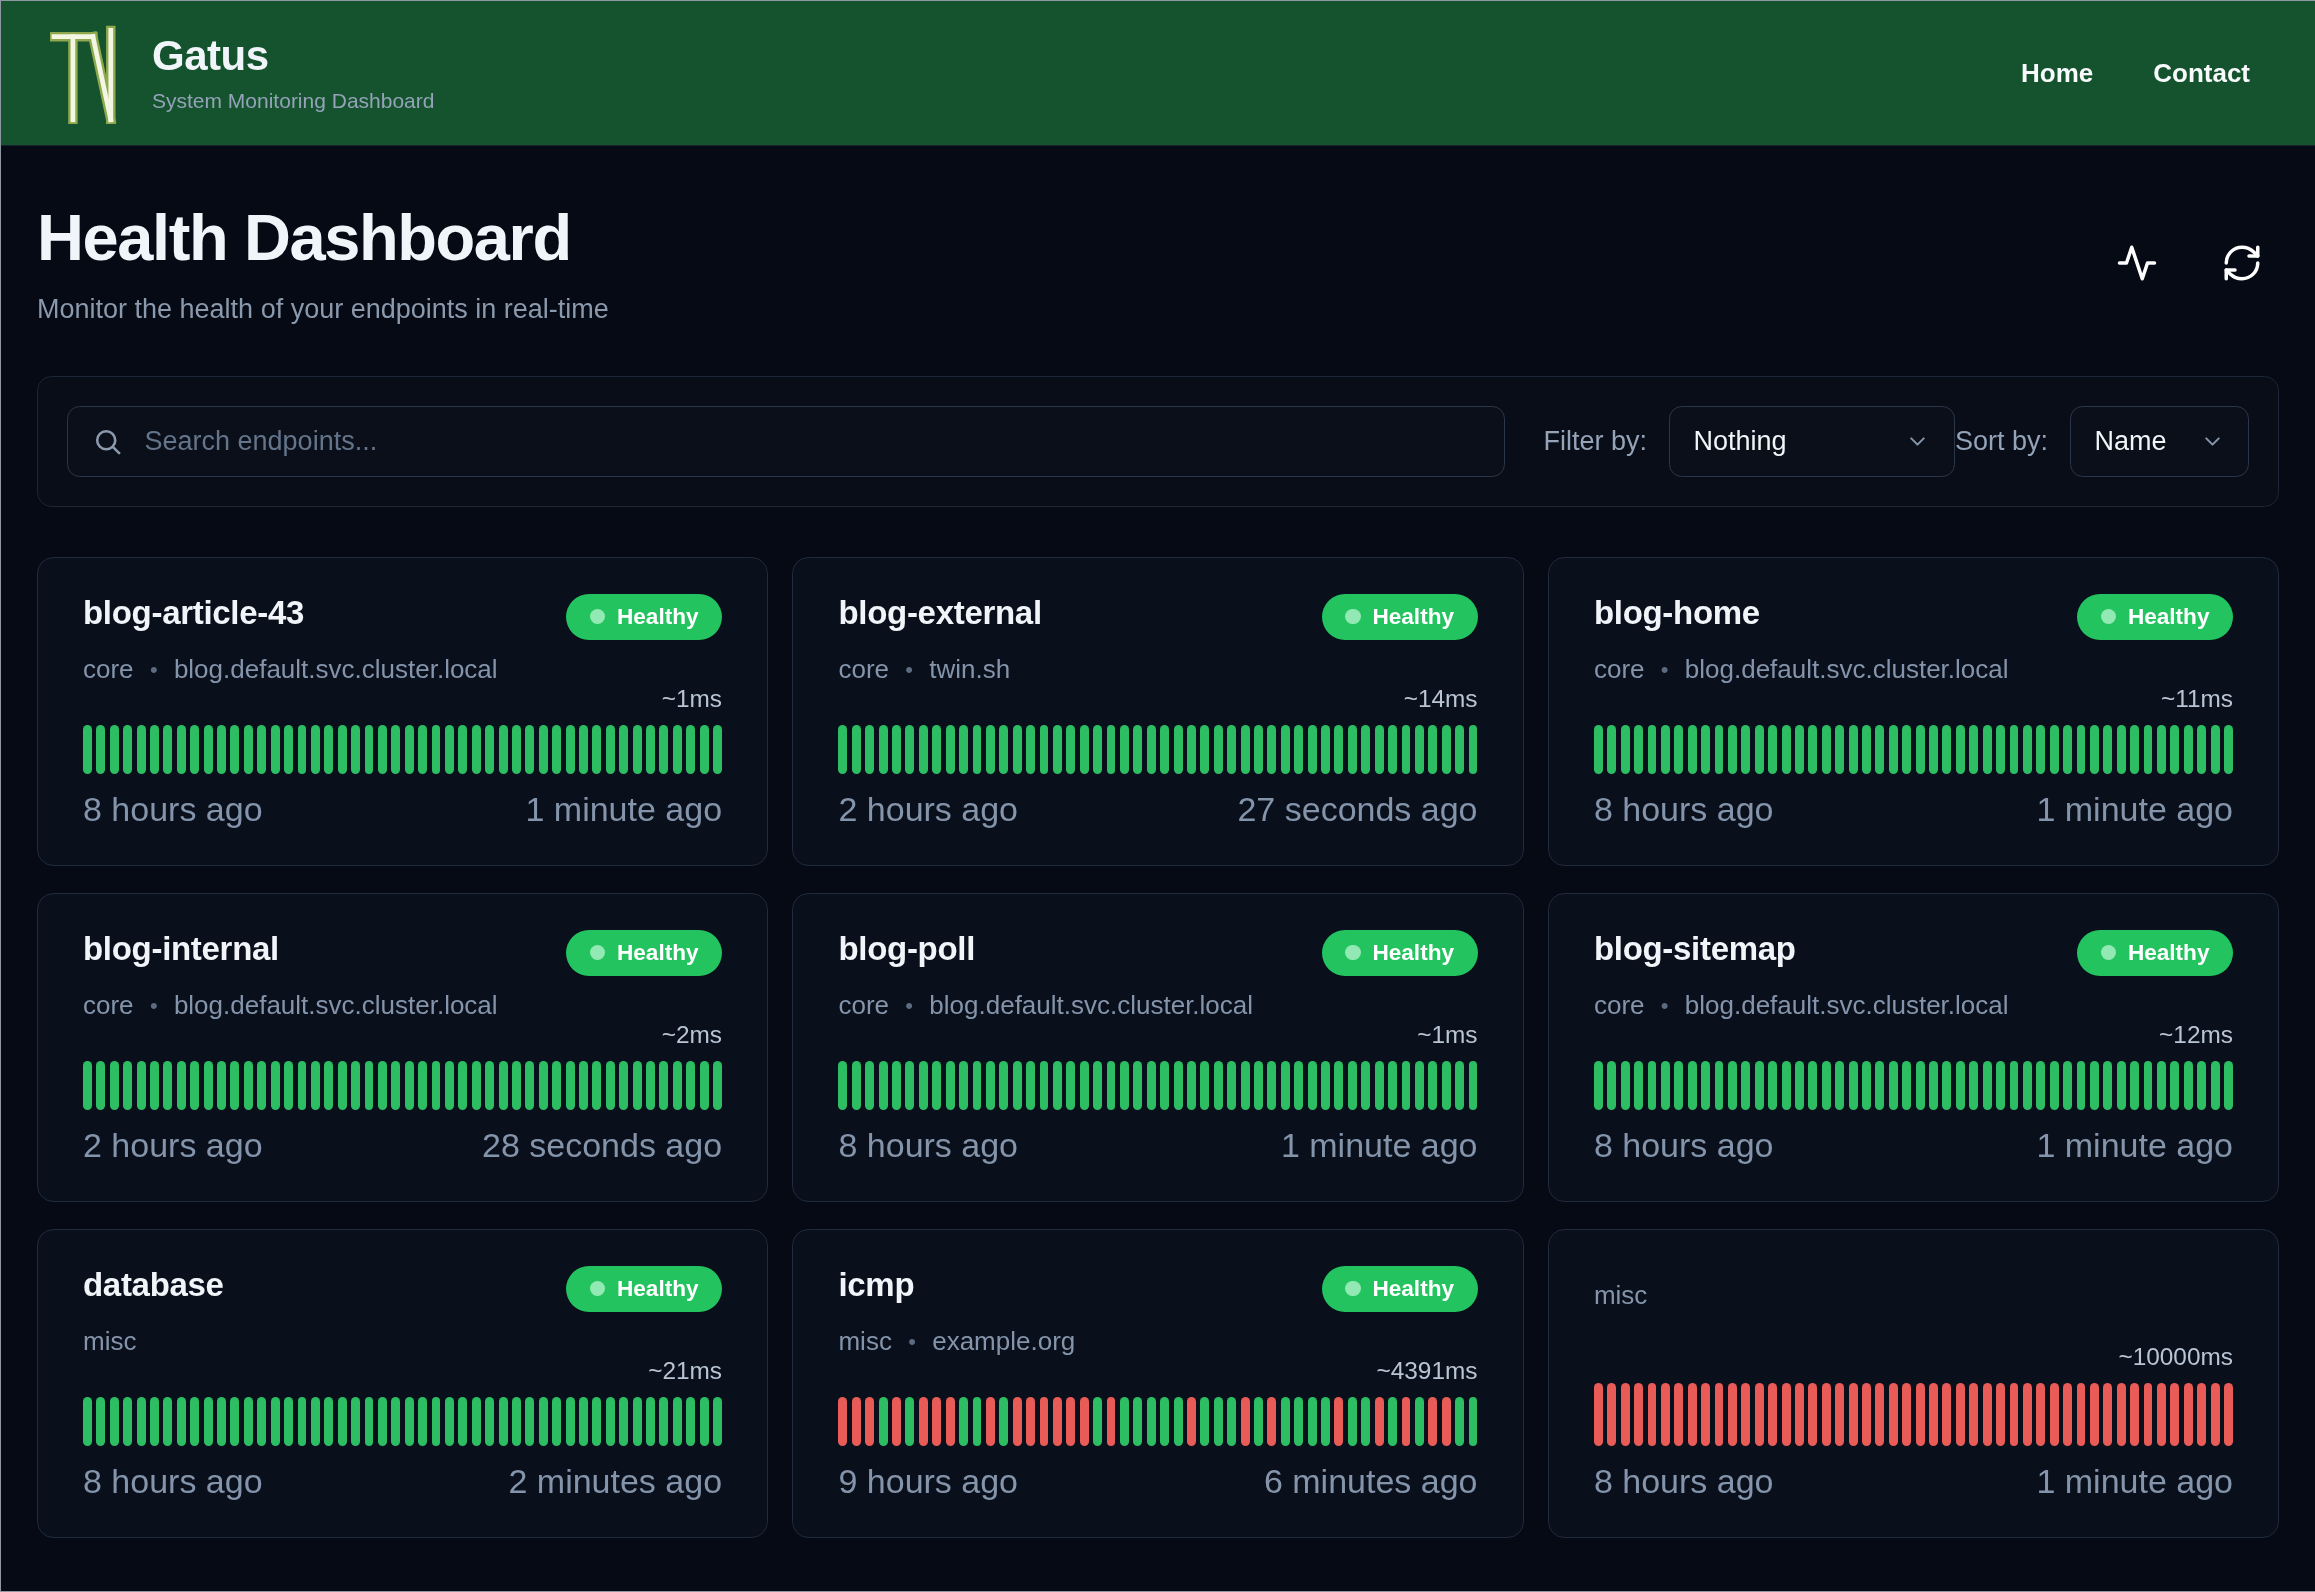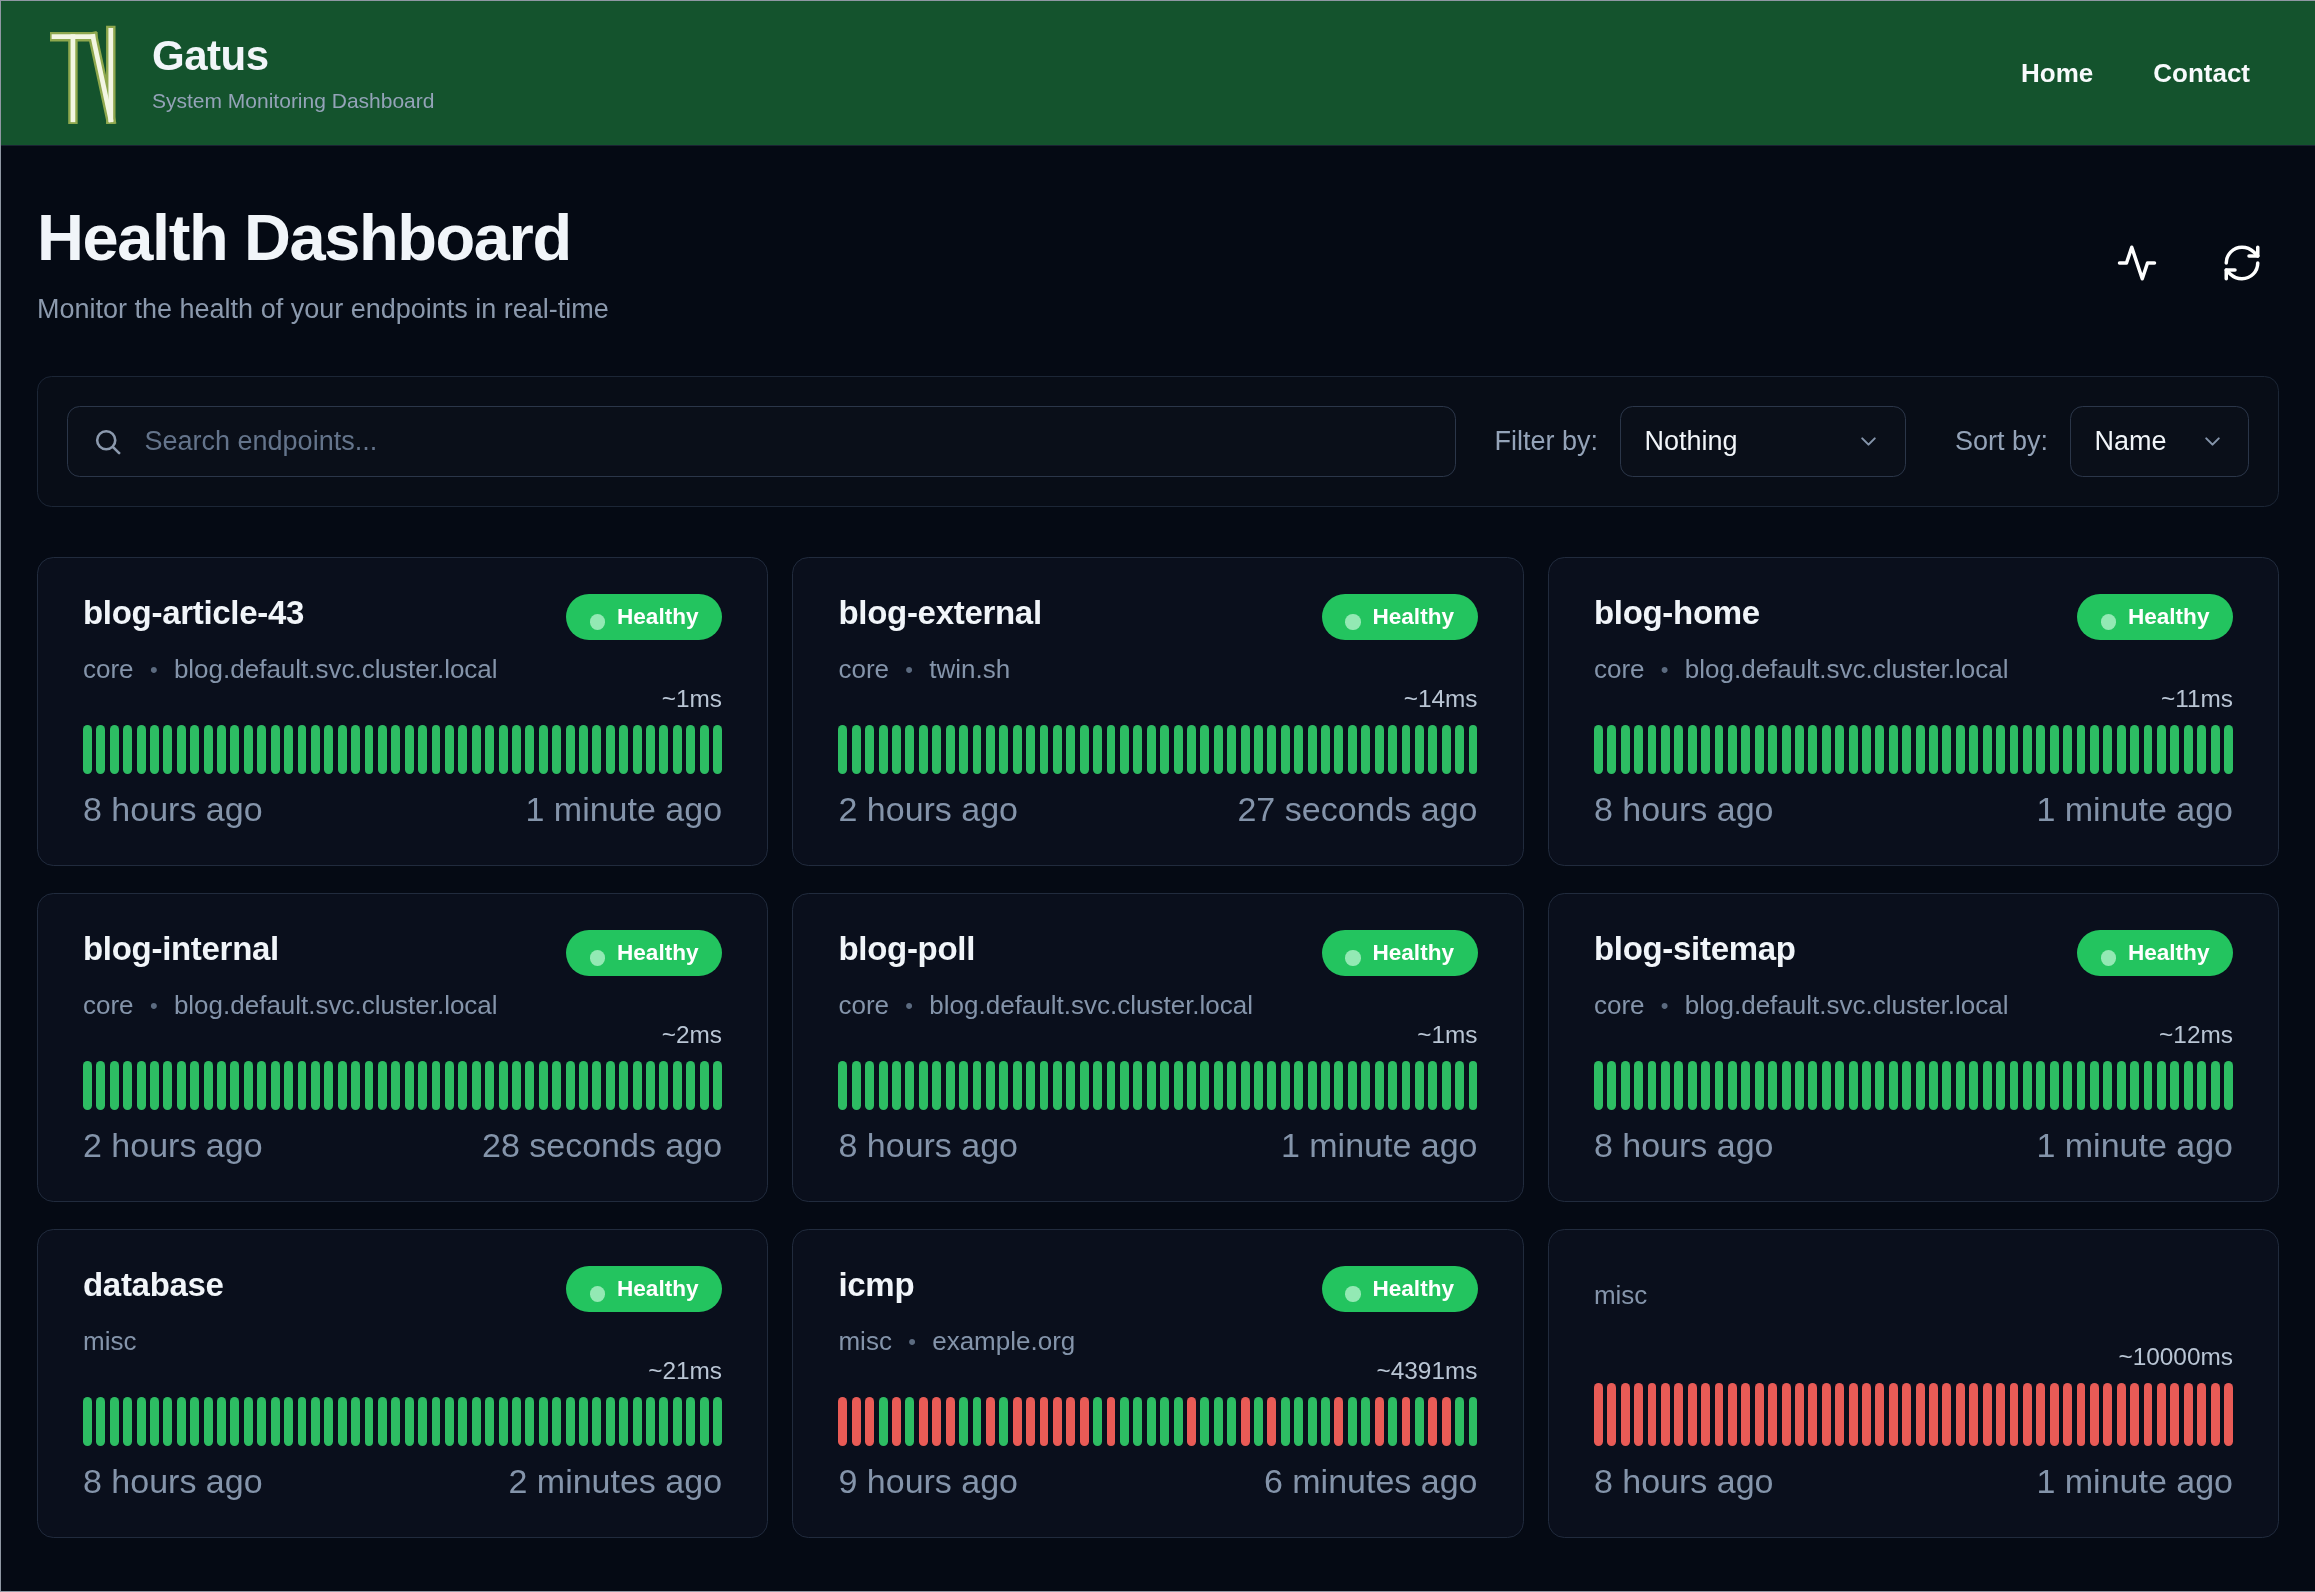--- a/index.html
+++ b/index.html
@@ -53,21 +53,21 @@
     border:0.9px solid #2b3649;border-radius:12.7px;
     height:71px;padding:0 23.5px;background:rgba(255,255,255,0.01);
   }
   .search-box input{
     flex:1;background:transparent;border:none;outline:none;
     color:#e2e8f0;font-size:27px;font-family:"Liberation Sans",sans-serif;
   }
   .search-box input::placeholder{color:#64748b;}
   .tb-label{font-size:27px;color:#94a3b8;white-space:nowrap;}
   .lbl-filter{margin-left:38px;}
-  .lbl-sort{margin-left:49px;}
+  .lbl-sort{}
   .select{
     margin-left:22px;height:71px;
     border:0.9px solid #2b3649;border-radius:12.7px;
     display:flex;align-items:center;justify-content:space-between;
     padding:0 23.5px;font-size:27px;font-weight:500;color:#f1f5f9;
     cursor:pointer;background:rgba(255,255,255,0.01);
   }
   .select.filter{width:286px;}
   .select.sort{width:179px;}
   
@@ -85,21 +85,21 @@
     display:flex;flex-direction:column;
     cursor:pointer;
   }
   .card-head{display:flex;align-items:flex-start;justify-content:space-between;}
   .card-title{font-size:33px;font-weight:700;letter-spacing:-0.3px;}
   .badge{
     display:flex;align-items:center;gap:11.8px;
     border-radius:904px;padding:10px 23.5px;
     font-size:22.6px;font-weight:700;color:#ffffff;white-space:nowrap;
   }
-  .badge.healthy{background:var(--badge-green);align-items:flex-end;}
+  .badge.healthy{background:var(--badge-green);}
   .badge.unhealthy{background:var(--badge-red);}
   .badge .dot{width:15.4px;height:15.4px;border-radius:50%;}
   .badge.healthy .dot{background:#93e9b4;}
   .badge.unhealthy .dot{background:#f0837c;}
   .card-meta{margin-top:14.5px;font-size:26px;color:#8494aa;display:flex;align-items:center;gap:16.3px;}
   .card-meta .sep{color:#5c6b80;font-size:22px;}
   .latency{margin-top:auto;text-align:right;font-size:24.4px;color:#b9c5d4;margin-bottom:11.8px;}
   .bars{display:flex;gap:4.5px;height:63px;}
   .bar{flex:1;border-radius:90px;}
   .bar.g{background:var(--bar-green);}

